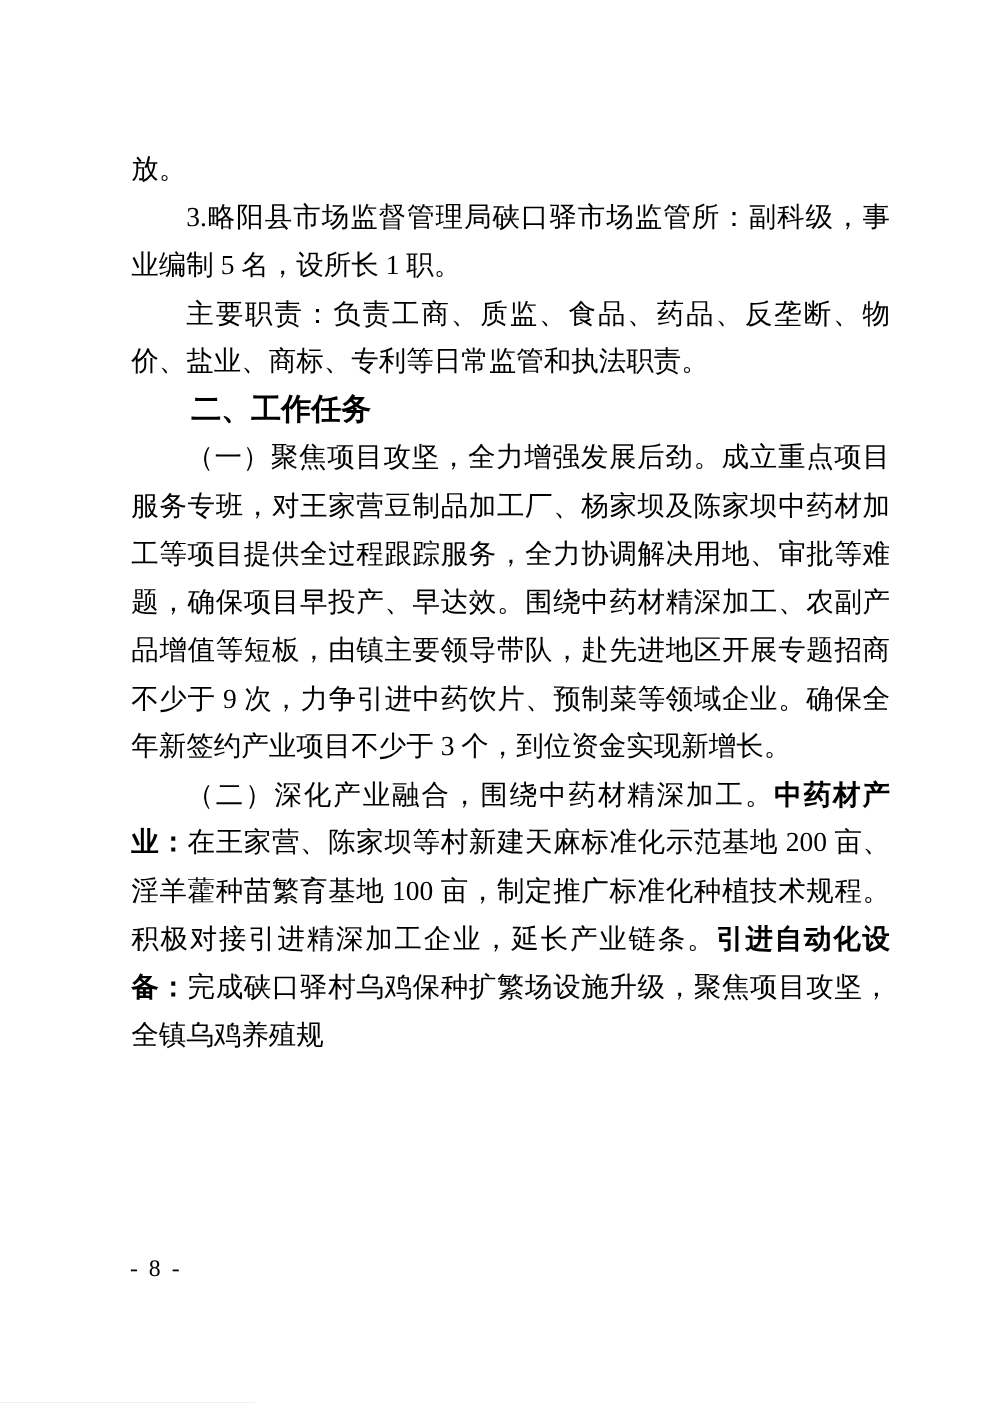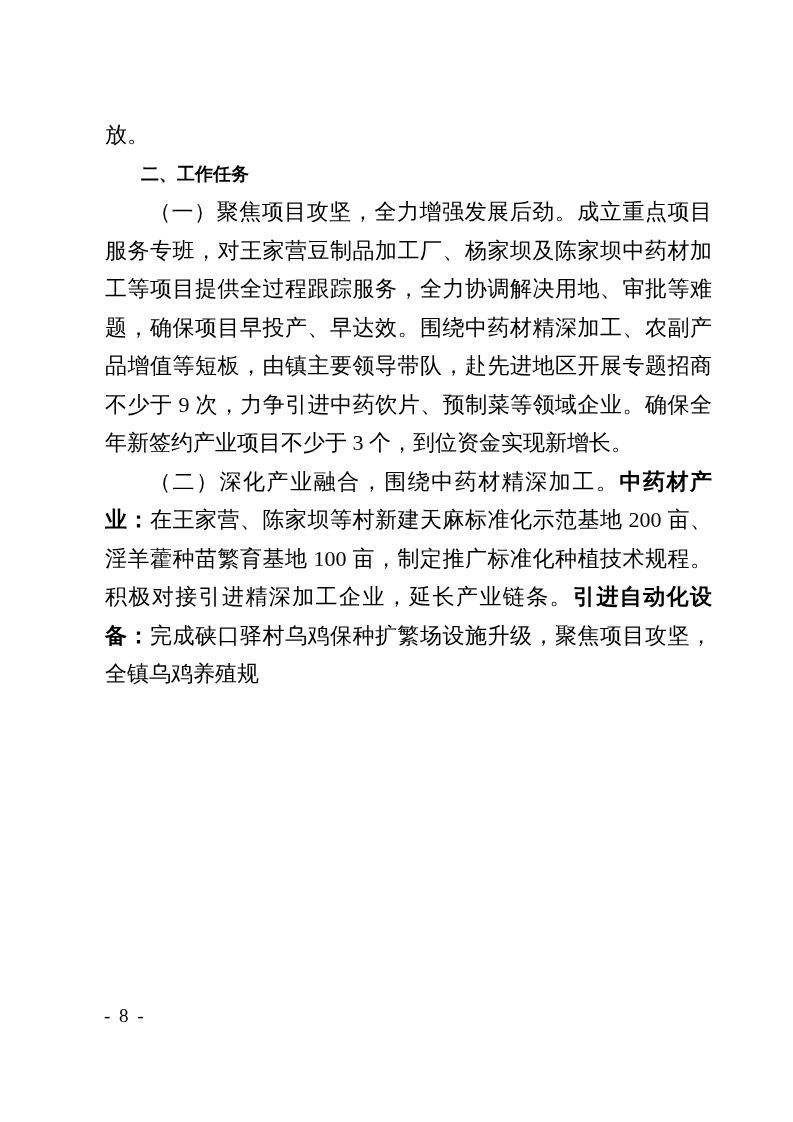--- a/index.html
+++ b/index.html
@@ -33,21 +33,21 @@
   }
   .para {
     text-indent: 2em;
   }
   .para-continuation {
     text-indent: 0;
   }
   .section-heading {
     font-family: "Liberation Sans", sans-serif;
     font-weight: bold;
-    font-size: 18px;
+    font-size: 24px;
     line-height: 38.5px;
     text-indent: 2em;
     text-align: left;
   }
   .kaiti-lead {
     
     font-family: "Liberation Serif", serif;
   }
   .bold-runin {
     font-weight: bold;
@@ -63,21 +63,23 @@
   }
 </style>
 </head>
 <body>
 
 <div class="page">
   <main class="content">
 
     <p class="para-continuation">放。</p>
 
+    <p class="para">3.略阳县市场监督管理局硖口驿市场监管所：副科级，事业编制 5 名，设所长 1 职。</p>
 
+    <p class="para">主要职责：负责工商、质监、食品、药品、反垄断、物价、盐业、商标、专利等日常监管和执法职责。</p>
 
 
     <h2 class="section-heading">二、工作任务</h2>
 
     <p class="para"><span class="kaiti-lead">（一）聚焦项目攻坚，全力增强发展后劲。</span><span>成立重点项目服务专班，对王家营豆制品加工厂、杨家坝及陈家坝中药材加工等项目提供全过程跟踪服务，全力协调解决用地、审批等难题，确保项目早投产、早达效。围绕中药材精深加工、农副产品增值等短板，由镇主要领导带队，赴先进地区开展专题招商不少于 9 次，力争引进中药饮片、预制菜等领域企业。确保全年新签约产业项目不少于 3 个，到位资金实现新增长。</span></p>
 
     <p class="para"><span class="kaiti-lead">（二）深化产业融合，围绕中药材精深加工。</span><span class="bold-runin">中药材产业：</span><span>在王家营、陈家坝等村新建天麻标准化示范基地 200 亩、淫羊藿种苗繁育基地 100 亩，制定推广标准化种植技术规程。积极对接引进精深加工企业，延长产业链条。</span><span class="bold-runin">引进自动化设备：</span><span>完成硖口驿村乌鸡保种扩繁场设施升级，聚焦项目攻坚，全镇乌鸡养殖规</span></p>
 
   </main>
 

